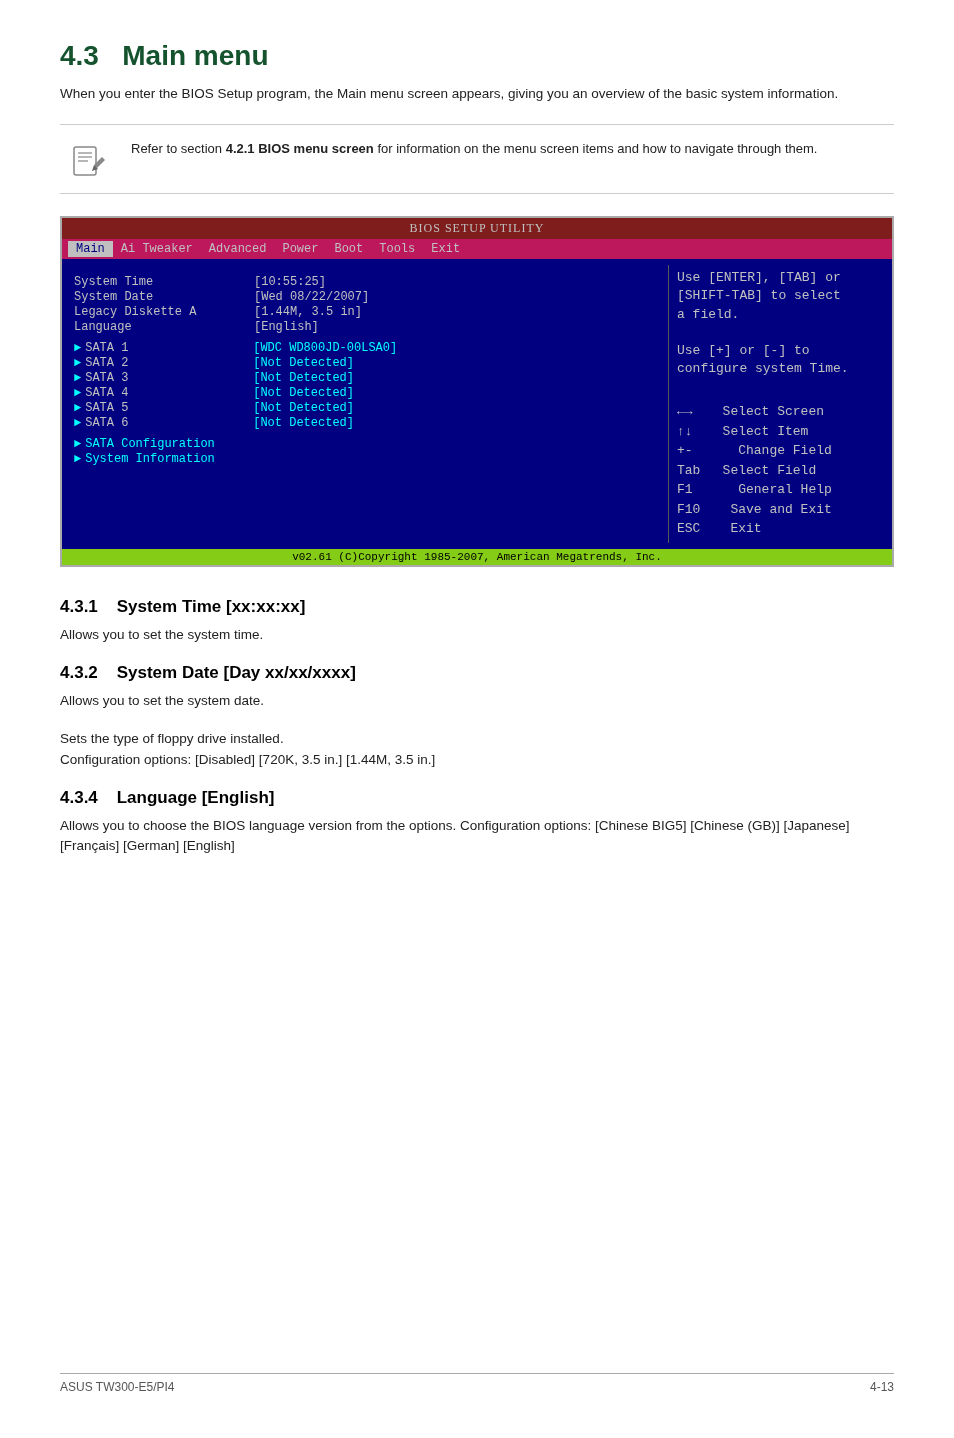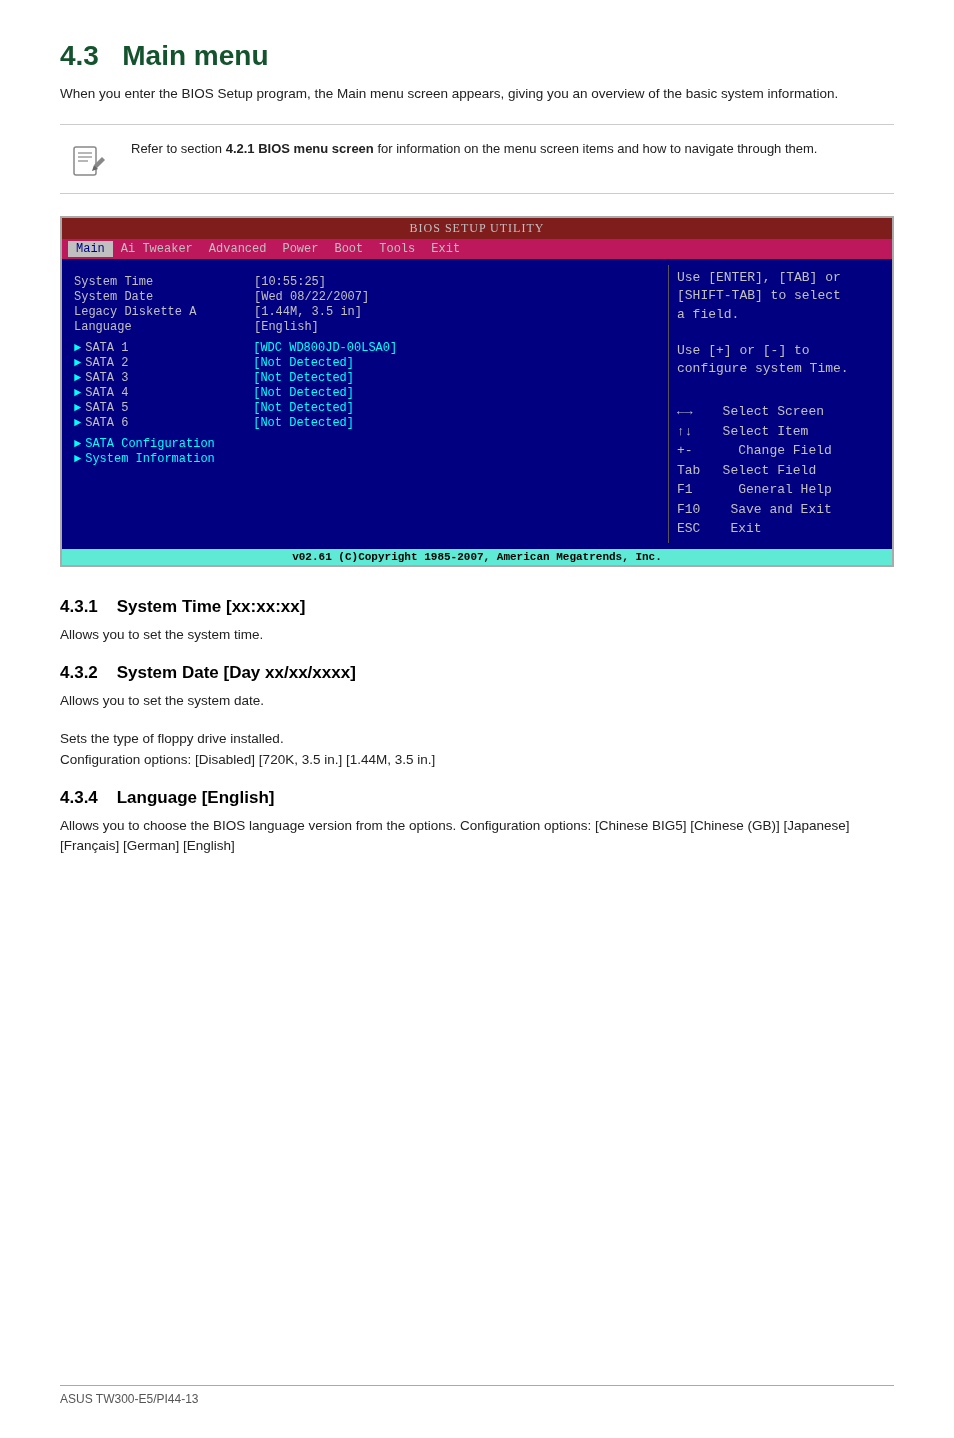--- a/index.html
+++ b/index.html
@@ -144,27 +144,26 @@
     .bios-right-help {
       margin-bottom: 12px;
       line-height: 1.4;
     }
 
     .bios-right-keys {
       line-height: 1.5;
     }
 
     .bios-bottom-bar {
-      background: #5eead4;
+      background: #84cc16;
       color: #000000;
       text-align: center;
       padding: 2px 9px;
       font-family: 'Courier New', Courier, monospace;
       font-size: 11px;
-      font-weight: bold;
     }
 
     
     .subsection {
       margin-bottom: 18px;
     }
     .subsection-title {
       font-size: 17px;
       font-weight: bold;
       margin-bottom: 8px;
@@ -172,25 +171,25 @@
     }
     .subsection-text {
       font-size: 13.5px;
       line-height: 1.5;
       color: #222;
     }
 
     
     .page-footer {
       position: fixed;
-      bottom: 32px;
+      bottom: 44px;
       left: 60px;
       right: 60px;
       display: flex;
-      justify-content: flex-start;
+      justify-content: space-between;
       border-top: 1px solid #aaa;
       padding-top: 6px;
       font-size: 12px;
       color: #555;
     }
 
     .spacer { height: 6px; }
   </style>
 </head>
 <body>

